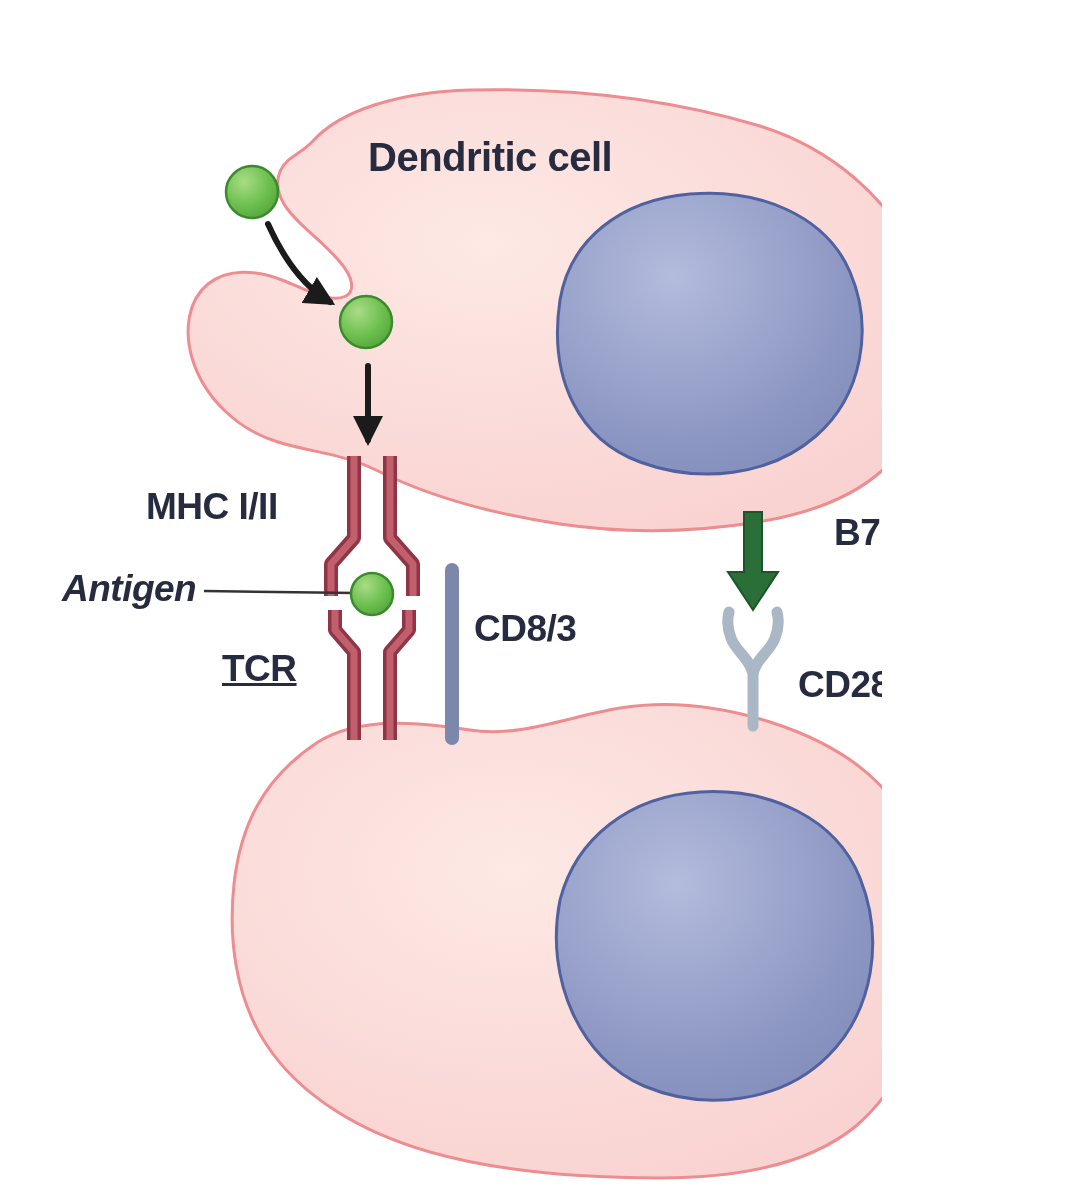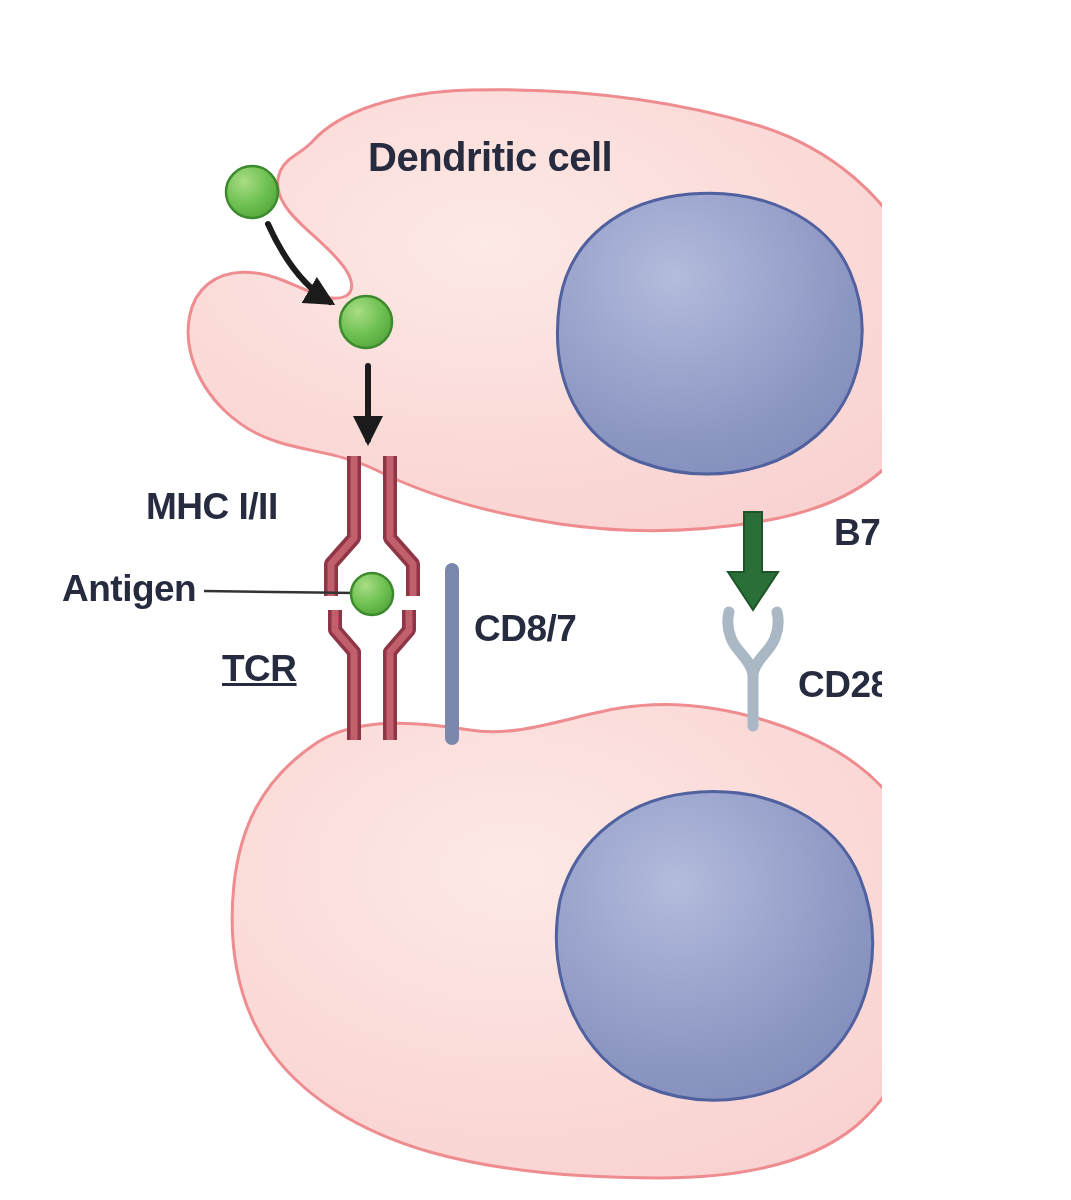--- a/index.html
+++ b/index.html
@@ -15,21 +15,21 @@
     position:absolute;
     color:#262b40;
     font-weight:700;
     line-height:1.05;
     white-space:nowrap;
     letter-spacing:-0.5px;
     user-select:none;
   }
   .lbl-dendritic{left:368px;top:136px;font-size:40px;}
   .lbl-mhc{left:126px;top:488px;font-size:37px;margin-left:20px;}
-  .lbl-antigen{left:62px;top:570px;font-size:37px;}
+  .lbl-antigen{left:62px;top:570px;font-size:37px;font-style:italic;}
   .lbl-tcr{left:222px;top:650px;font-size:37px;text-decoration:underline;}
   .lbl-cd84{left:474px;top:610px;font-size:37px;}
   .lbl-b7{left:834px;top:514px;font-size:37px;text-align:center;}
   .lbl-cd28{left:798px;top:666px;font-size:37px;}
   .lbl-naive{left:256px;top:836px;font-size:40px;}
 </style>
 </head>
 <body>
 
 <div id="stage">
@@ -131,17 +131,17 @@
 
     <circle cx="252" cy="192" r="26" fill="url(#gball)" stroke="#3c8a2e" stroke-width="2.5"></circle>
     <circle cx="366" cy="322" r="26" fill="url(#gball)" stroke="#3c8a2e" stroke-width="2.5"></circle>
     <circle cx="372" cy="594" r="21" fill="url(#gball)" stroke="#3c8a2e" stroke-width="2.5"></circle>
   </svg>
 
   <div class="lbl lbl-dendritic">Dendritic cell</div>
   <div class="lbl lbl-mhc">MHC I/II</div>
   <div class="lbl lbl-antigen">Antigen</div>
   <div class="lbl lbl-tcr">TCR</div>
-  <div class="lbl lbl-cd84">CD8/7</div>
+  <div class="lbl lbl-cd84">CD8/3</div>
   <div class="lbl lbl-b7">B7</div>
   <div class="lbl lbl-cd28">CD28</div>
 
 </div>
 
 </body></html>

